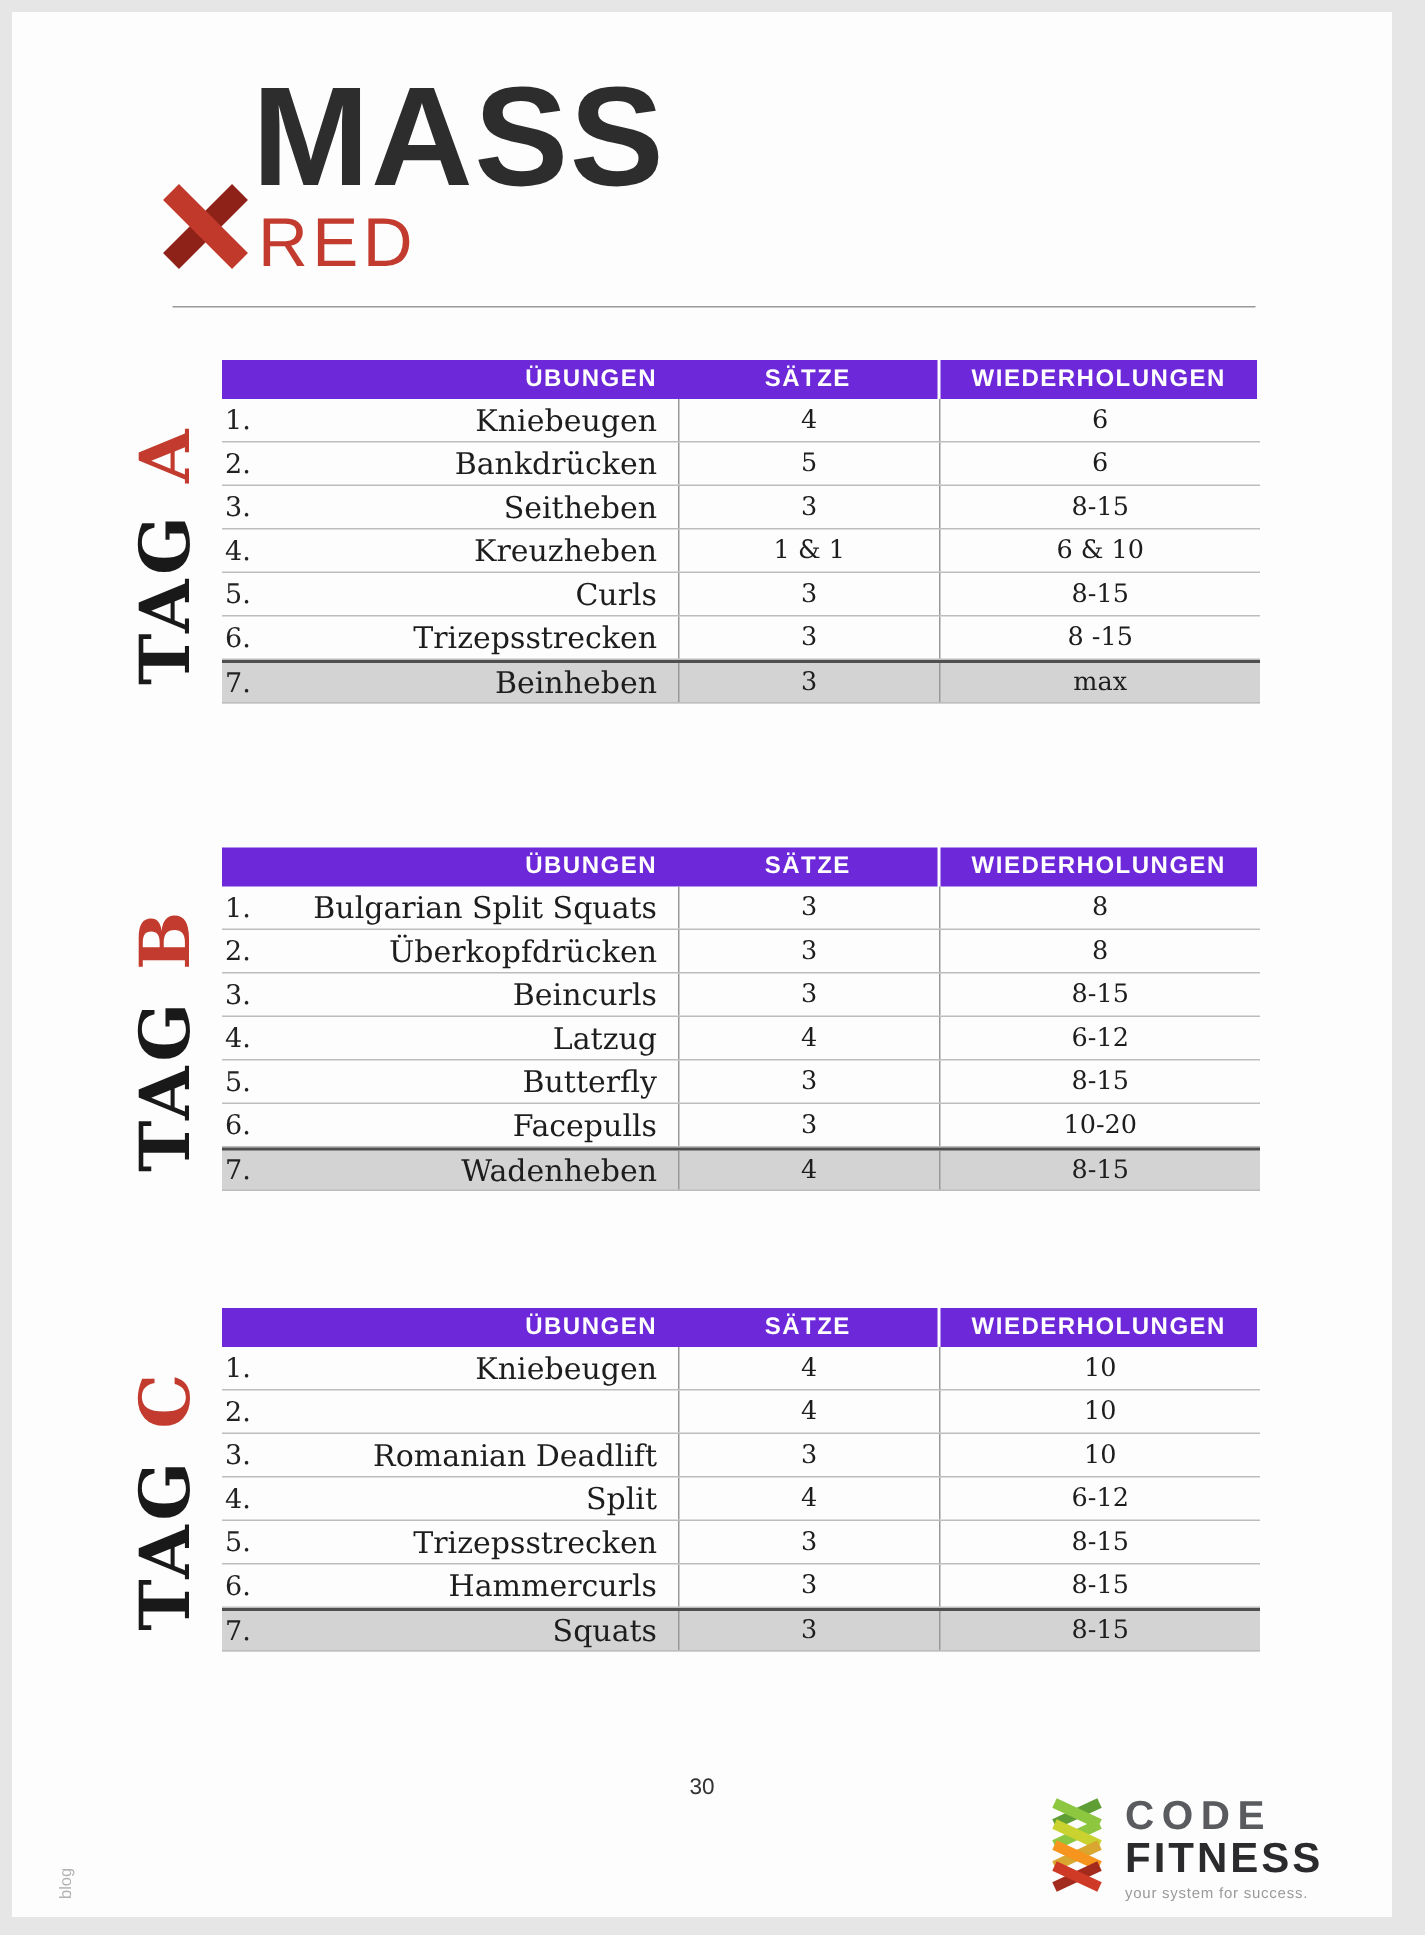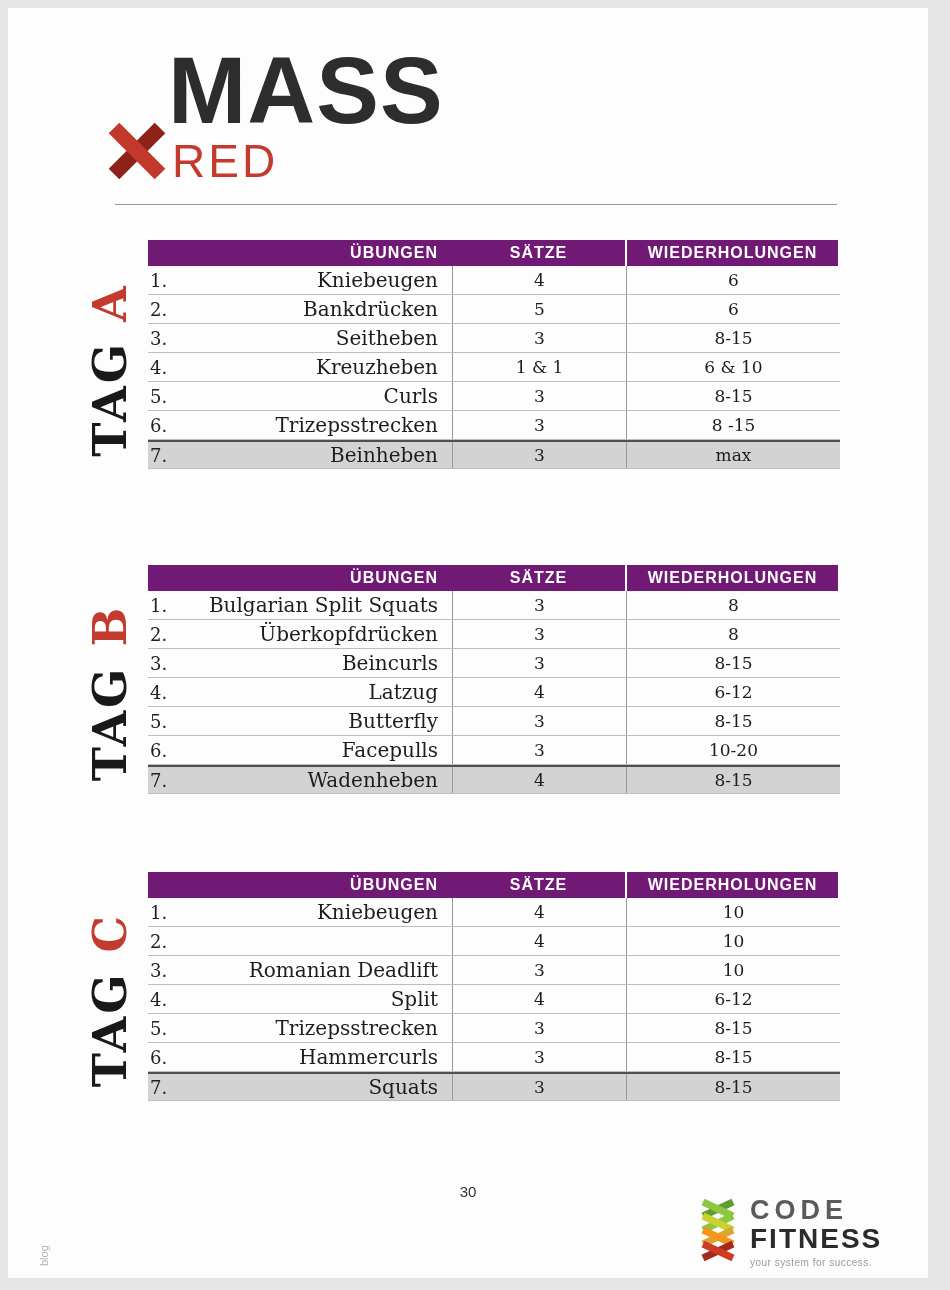--- a/index.html
+++ b/index.html
@@ -32,21 +32,21 @@
   .header-rule { left:107px; top:196px; width:722px; height:1px; background:#9a9a9a; }
 
   
   .wtable { position:absolute; left:140px; width:692px; }
   #table-a { top:232px; }
   #table-b { top:557px; }
   #table-c { top:864px; }
 
   .thead { display:flex; height:26px; }
   .hcell {
-    background:#701a75; color:#ffffff;
+    background:#6d28d9; color:#ffffff;
     font-weight:bold; font-size:16px; letter-spacing:1px;
     display:flex; align-items:center;
   }
   .h-ex   { width:304px; justify-content:flex-end; padding-right:14px; }
   .h-sets { width:173px; justify-content:center; margin-left:0; }
   .h-reps { width:211px; justify-content:center; margin-left:2px; }
 
   .trow {
     display:flex; height:29px;
     border-bottom:1px solid #bdbdbd;

